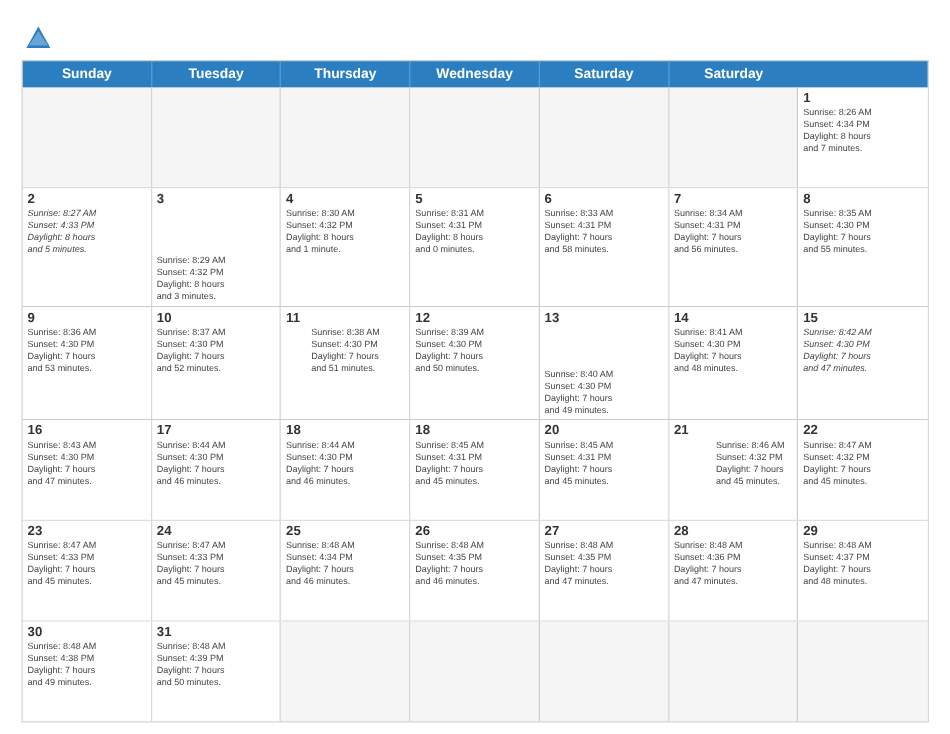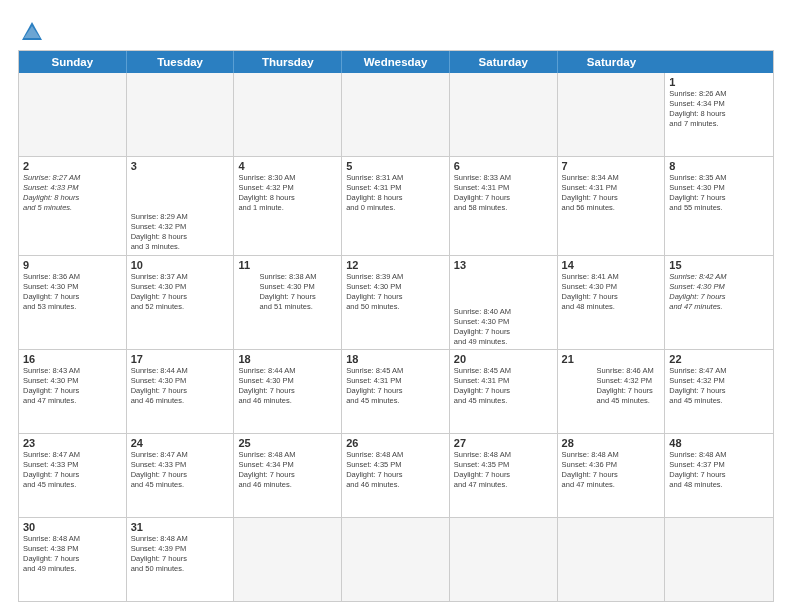--- a/index.html
+++ b/index.html
@@ -353,21 +353,21 @@
 and 47 minutes.</div>
           </div>
           <div class="cal-cell">
             <span class="day-num">28</span>
             <div class="cell-text" style="white-space: pre-line;">Sunrise: 8:48 AM
 Sunset: 4:36 PM
 Daylight: 7 hours
 and 47 minutes.</div>
           </div>
           <div class="cal-cell">
-            <span class="day-num">48</span>
+            <span class="day-num">29</span>
             <div class="cell-text" style="white-space: pre-line;">Sunrise: 8:48 AM
 Sunset: 4:37 PM
 Daylight: 7 hours
 and 48 minutes.</div>
           </div>
         </div>
         <div class="cal-week">
           <div class="cal-cell">
             <span class="day-num">30</span>
             <div class="cell-text" style="white-space: pre-line;">Sunrise: 8:48 AM

